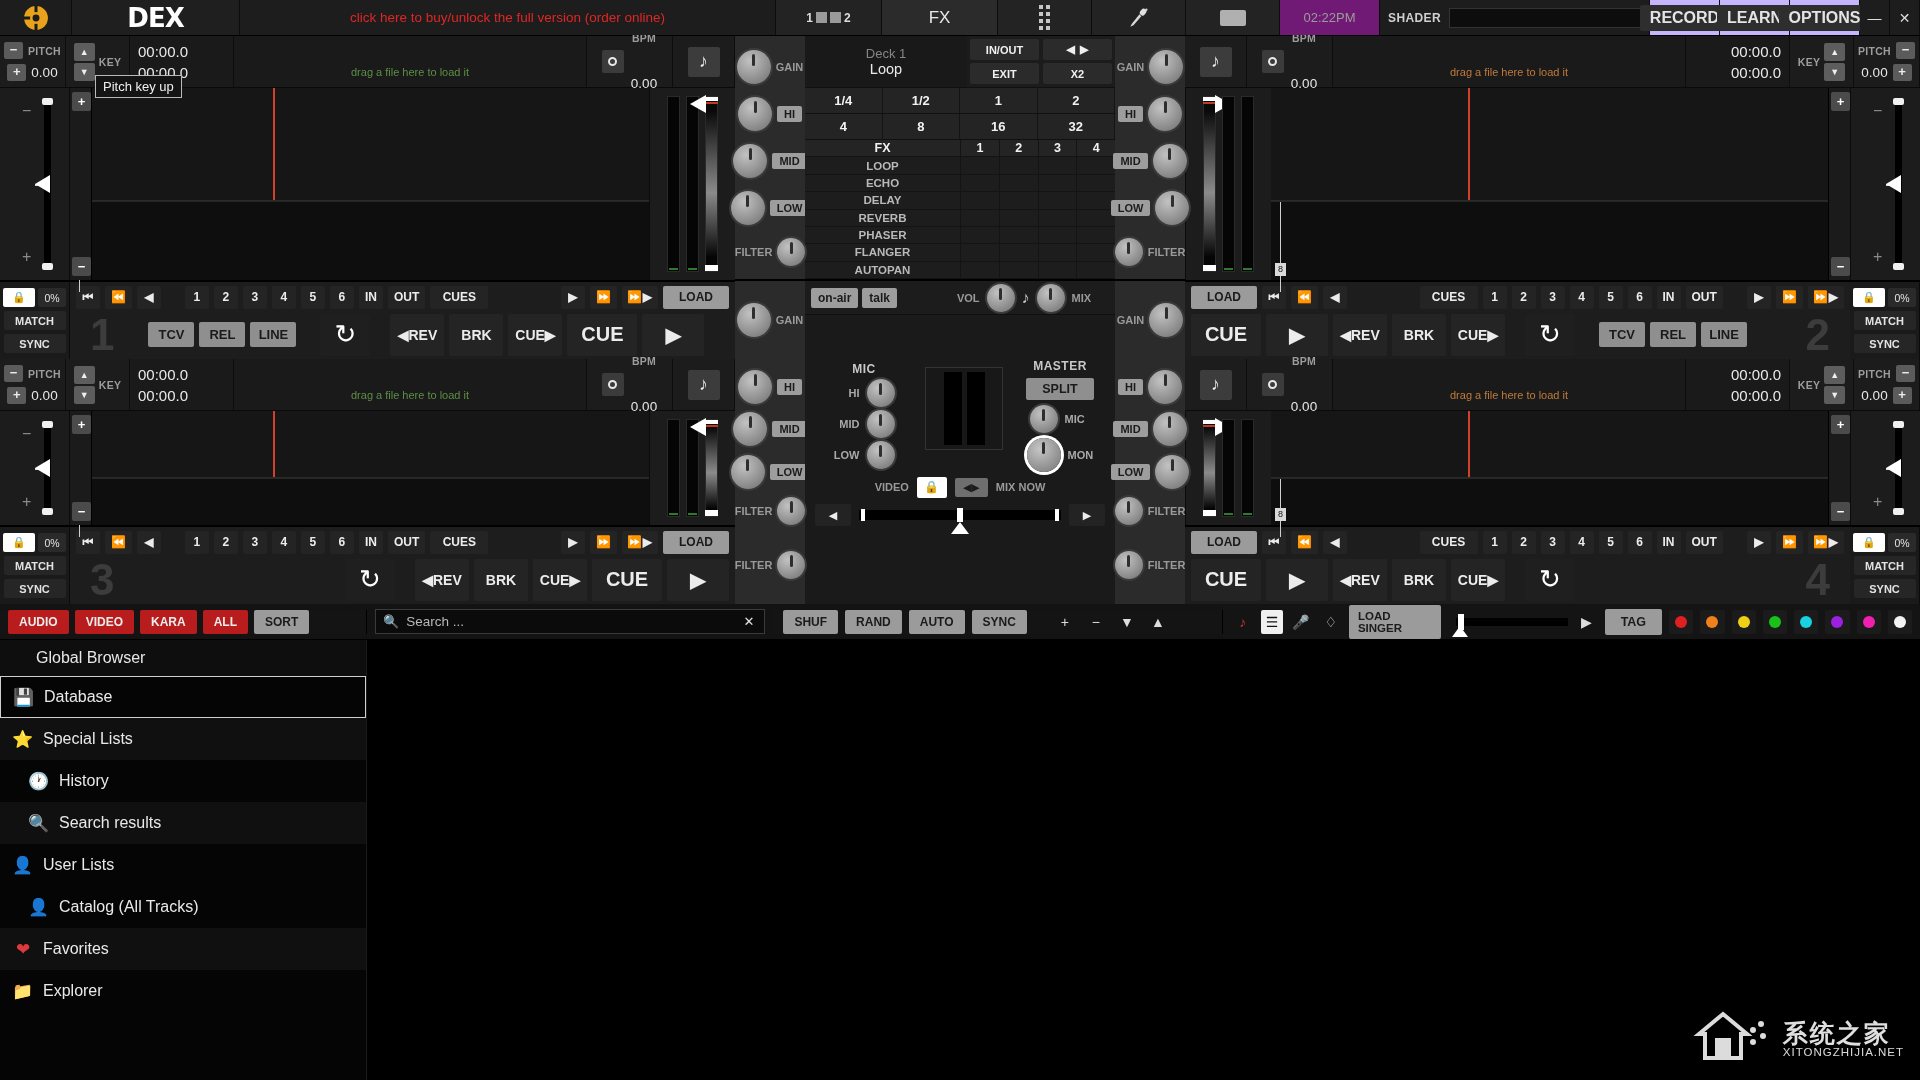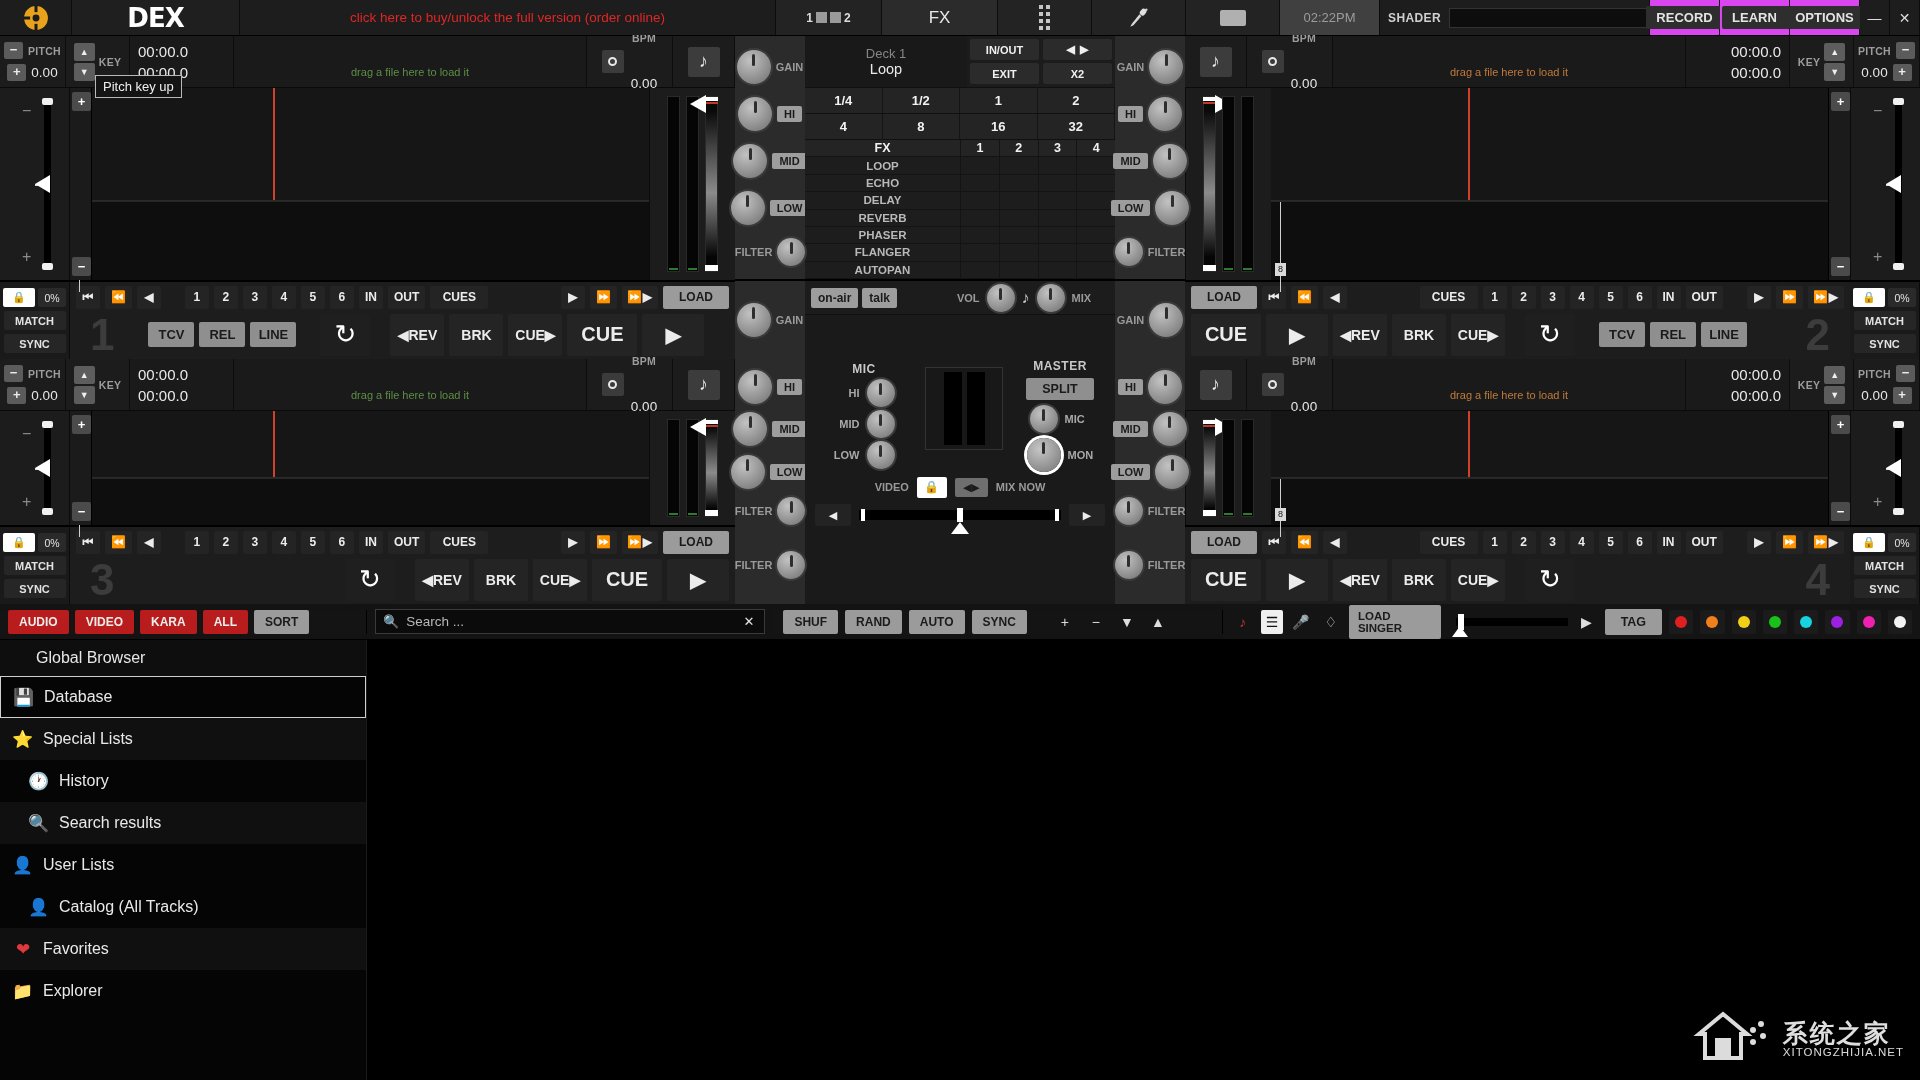--- a/index.html
+++ b/index.html
@@ -18,25 +18,25 @@
   .tb-logo { width:168px; background:#1f1f1f; }
   .dexlogo { font-size:26px; font-weight:bold; color:#fff; letter-spacing:-1px;
              font-family:"DejaVu Sans", sans-serif; }
   .tb-buy { flex:1; background:#1d1d1d; }
   .buytext { color:#e02626; font-size:13.5px; }
   .tb-ab { width:106px; }
   .tb-fx { width:116px; background:#2b2b2b; color:#e8e8e8; font-size:17px; }
   .tb-grid { width:94px; }
   .tb-mic { width:94px; }
   .tb-vid { width:94px; }
-  .tb-clock { width:100px; color:#9b9b9b; font-size:13px; background:#404040; }
+  .tb-clock { width:100px; color:#9b9b9b; font-size:13px; background:#701a75; }
   .tb-shader { width:270px; background:#1d1d1d; justify-content:flex-start; padding-left:8px; gap:8px; }
   .shader-lbl { color:#cfcfcf; font-size:12px; font-weight:bold; letter-spacing:0.4px; }
   .shader-box { flex:1; height:20px; background:#0d0d0d; border:1px solid #333; }
-  .tb-btn { width:70px; color:#e4e4e4; font-size:13px; font-weight:bold; background:#d946ef; }
+  .tb-btn { width:70px; color:#e4e4e4; font-size:16px; font-weight:bold; background:#c4b5fd; }
   .tb-btn .pill { background:#2e2e2e; padding:4px 10px; border-radius:2px; }
   .tb-min, .tb-close { width:30px; background:#1d1d1d; color:#ddd; font-size:14px; }
   .ab-ind { display:flex; align-items:center; gap:3px; color:#ddd; font-size:12px; font-weight:bold; }
   .ab-sq { width:11px; height:11px; background:#9a9a9a; display:inline-block; }
   .dots { display:grid; grid-template-columns:repeat(2,4px); grid-template-rows:repeat(4,4px); gap:3px; }
   .dots i { background:#c6c6c6; display:block; }
   .vidicon { width:26px; height:16px; background:#b0b0b0; border-radius:2px; }
 
   
   .deckrow { display:flex; height:245px; border-bottom:1px solid #000; }

